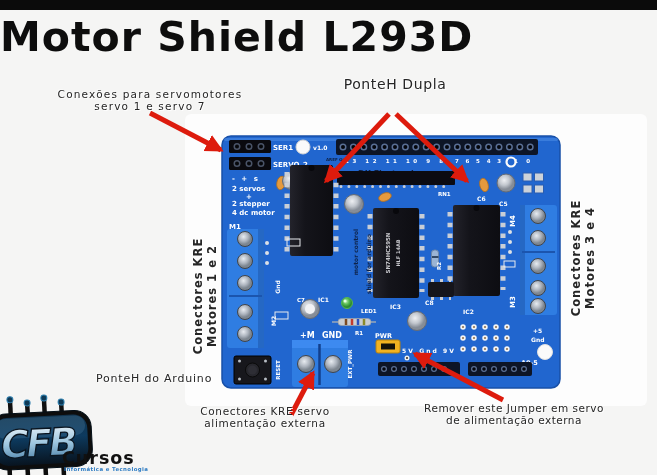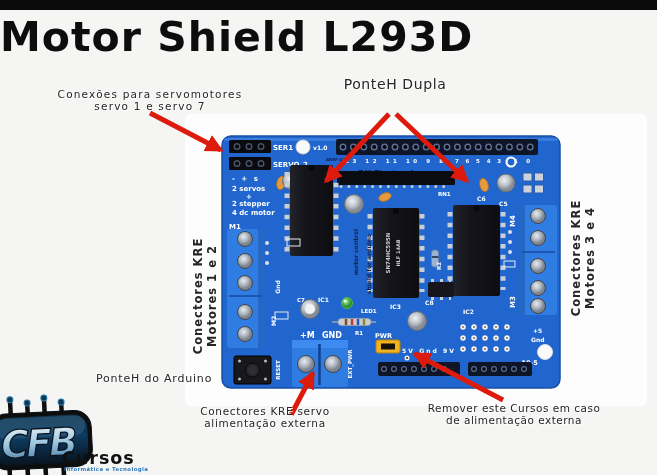--- a/index.html
+++ b/index.html
@@ -63,21 +63,21 @@
   </div>
 
   <div class="ann ann-reset">PonteH do Arduino</div>
 
   <div class="ann ann-ext">
     <div>Conectores KRE servo</div>
     <div>alimentação externa</div>
   </div>
 
   <div class="ann ann-jumper">
-    <div>Remover este Cursos em caso</div>
+    <div>Remover este Jumper em servo</div>
     <div>de alimentação externa</div>
   </div>
 
   <svg class="scene" width="657" height="475" viewBox="0 0 657 475">
     <defs>
       <radialGradient id="screwG" cx="40%" cy="35%">
         <stop offset="0%" stop-color="#e8ecf1"></stop>
           <stop offset="60%" stop-color="#aeb5bf"></stop>
           <stop offset="100%" stop-color="#7d8690"></stop>
       </radialGradient>

